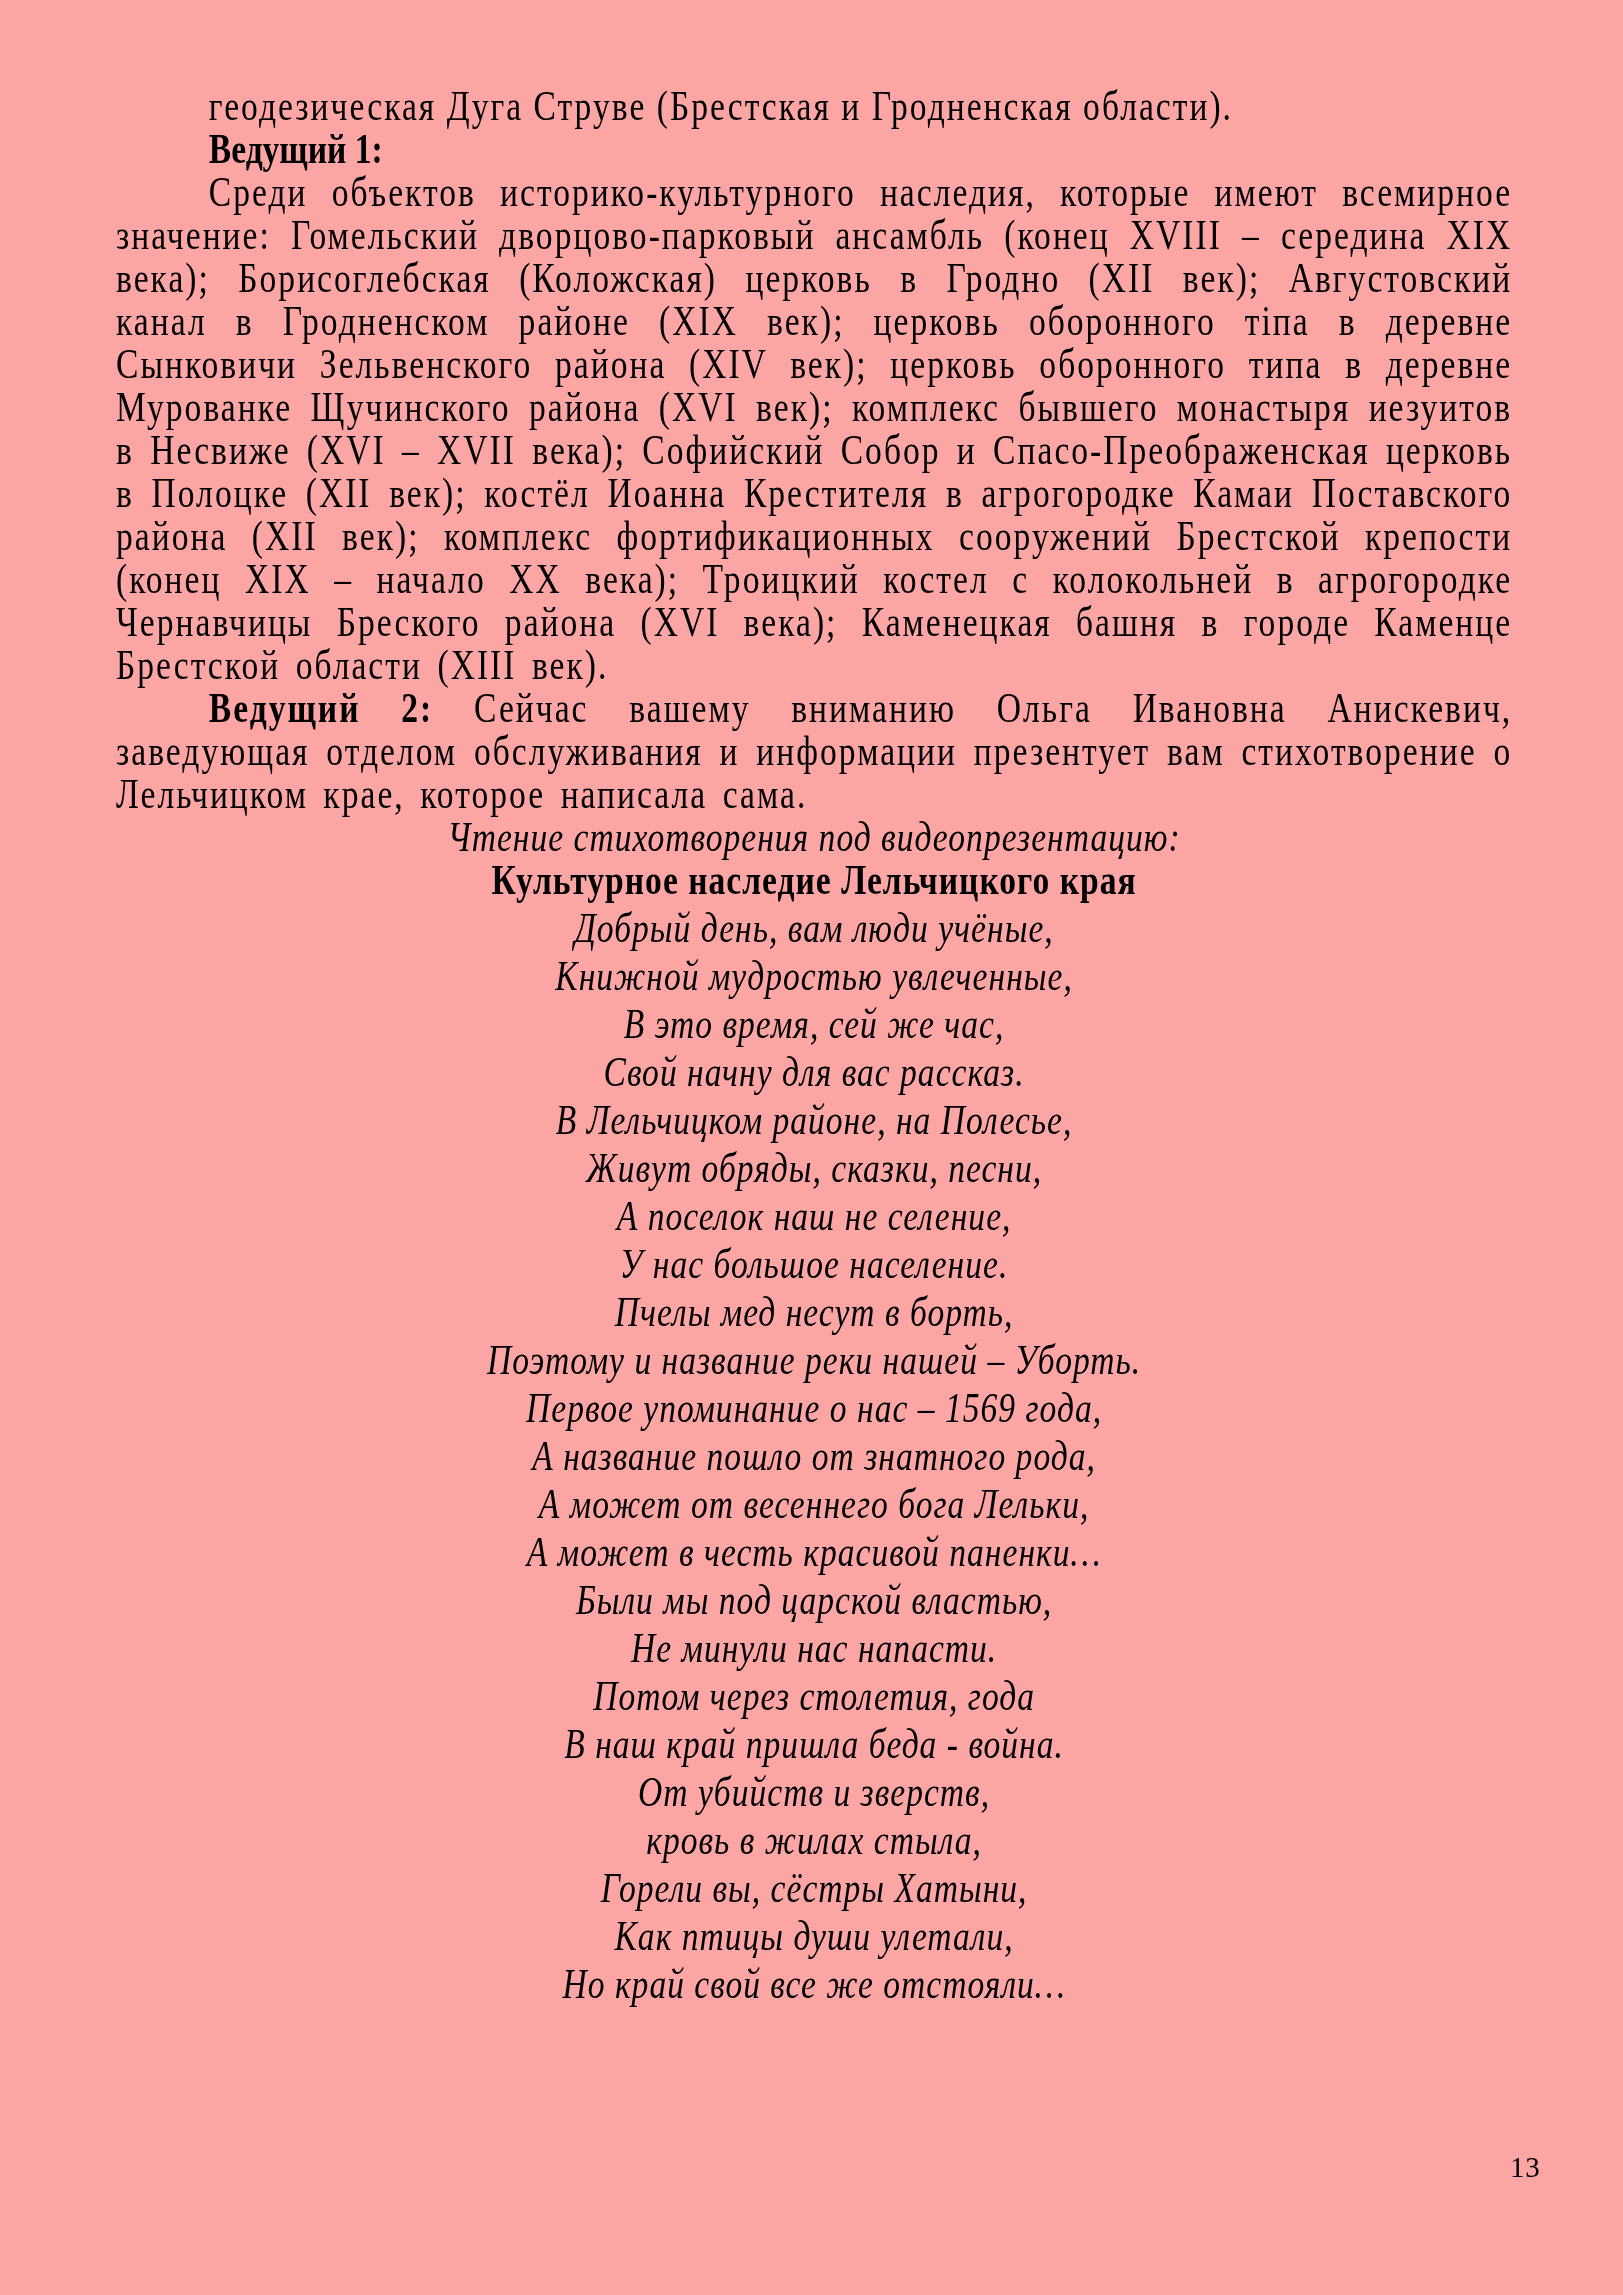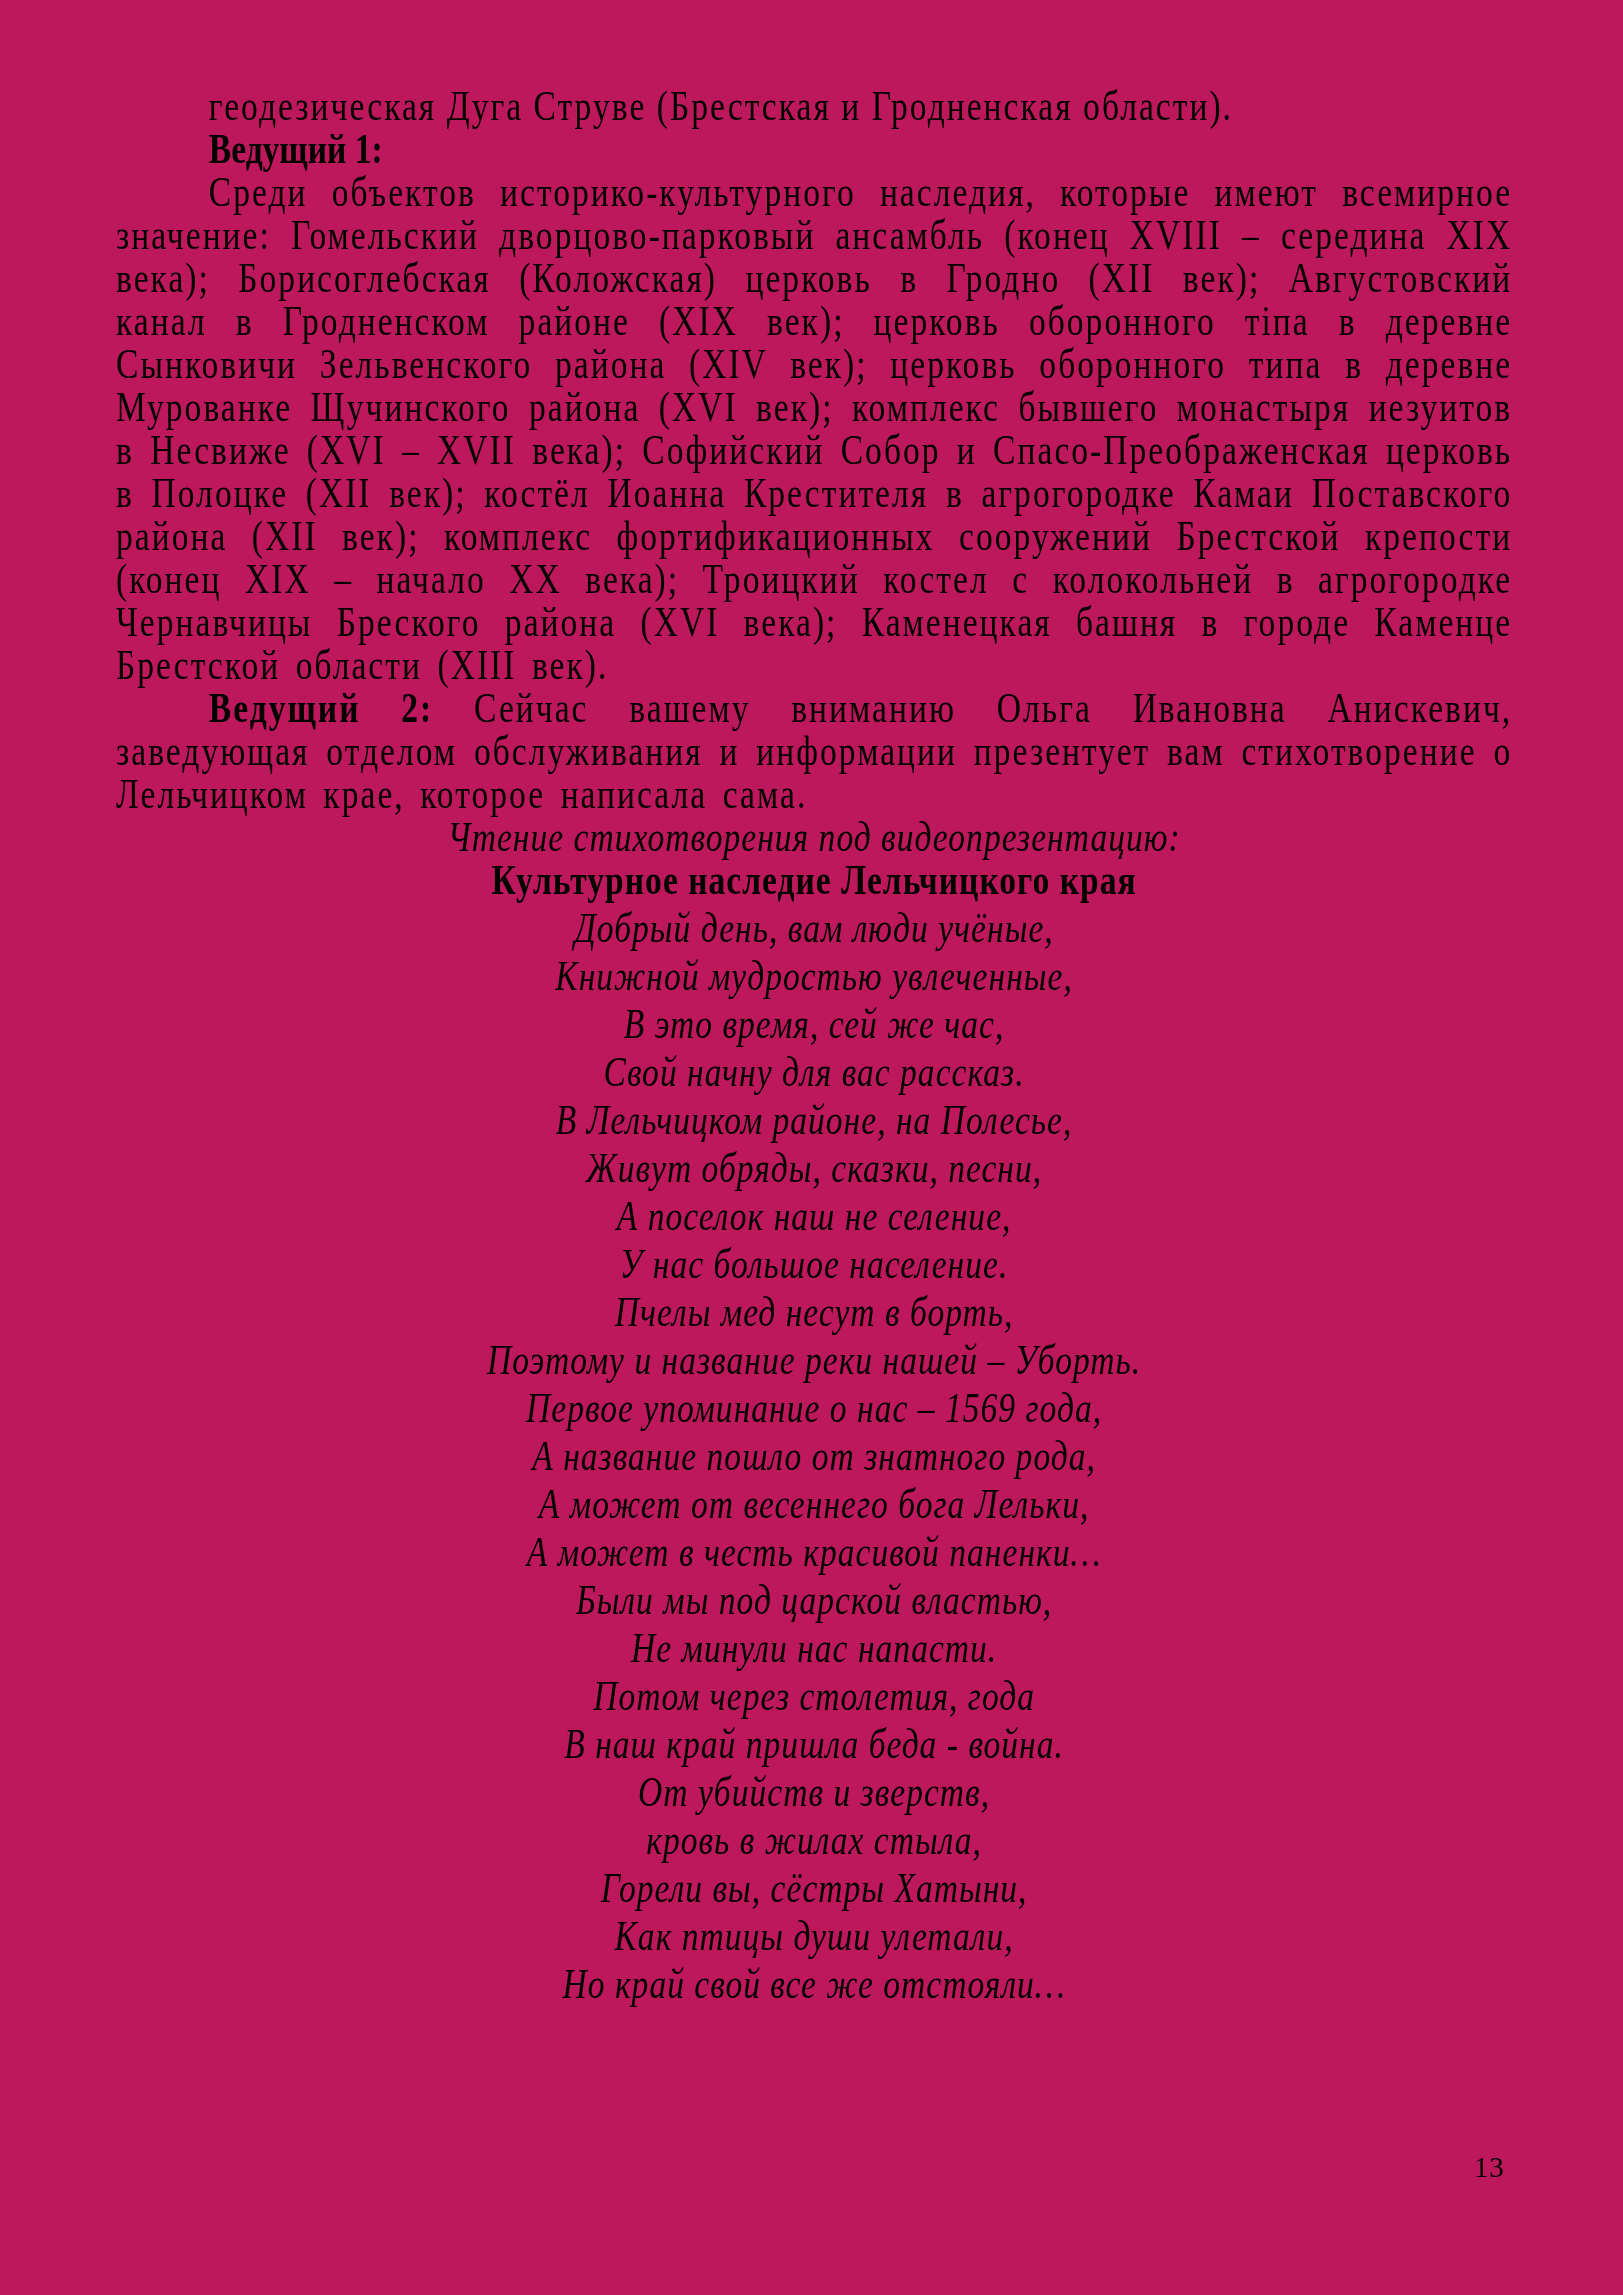--- a/index.html
+++ b/index.html
@@ -4,21 +4,21 @@
 <style>
   html, body {
     margin: 0;
     padding: 0;
     background: #ffffff;
   }
   .page {
     position: relative;
     width: 1623px;
     height: 2295px;
-    background: #be185d;
+    background: #fca5a5;
     color: #000000;
     overflow: hidden;
     font-family: "Liberation Serif", "DejaVu Serif", serif;
   }
   
   .content {
     position: absolute;
     left: 116px;
     top: 84px;
     width: 1790px;
@@ -55,21 +55,21 @@
   .poem-line {
     text-align: center;
     font-style: italic;
     line-height: 48px;
     letter-spacing: 1.3px;
     text-indent: 0;
   }
   .footer-num {
     position: absolute;
     top: 2153px;
-    left: 1474px;
+    left: 1510px;
     font-size: 29px;
     line-height: 1;
     letter-spacing: 0.7px;
   }
 </style>
 </head>
 <body>
 
 <div class="page">
   <div class="content">

